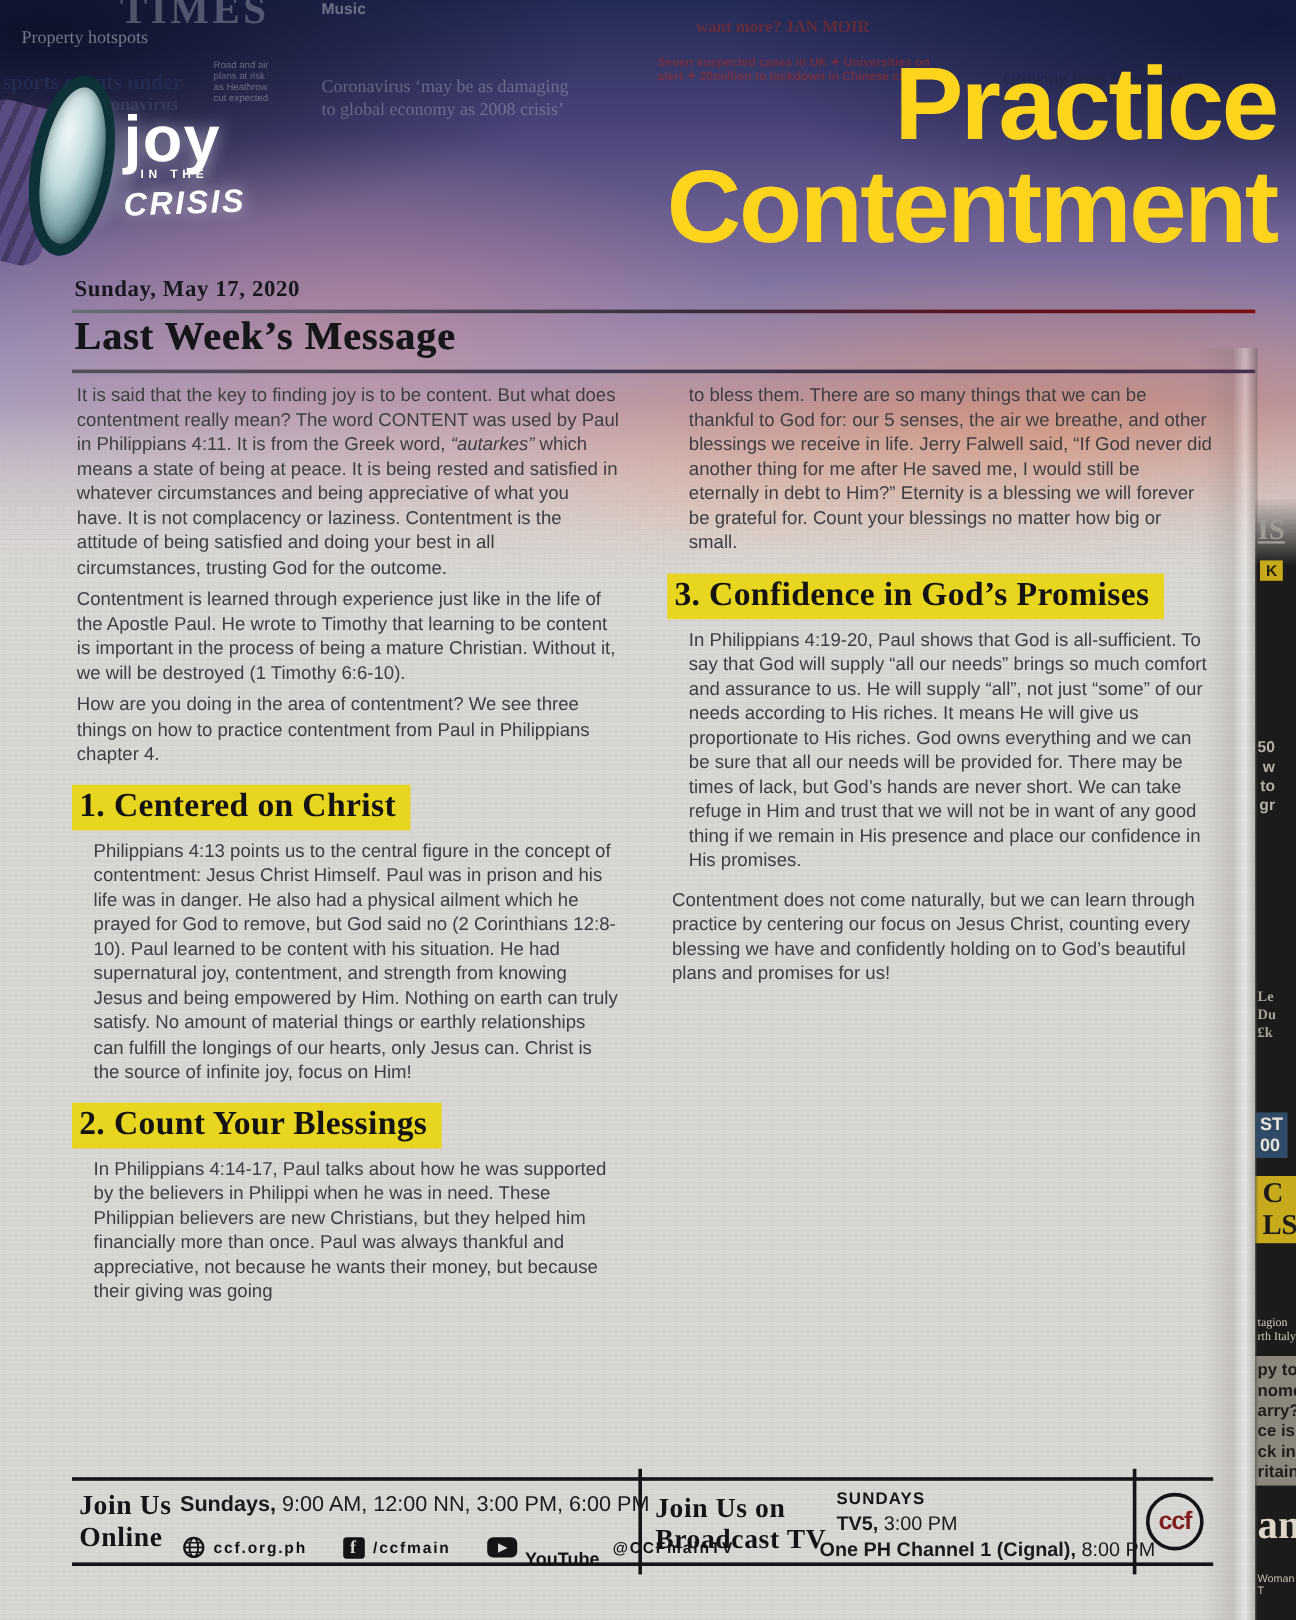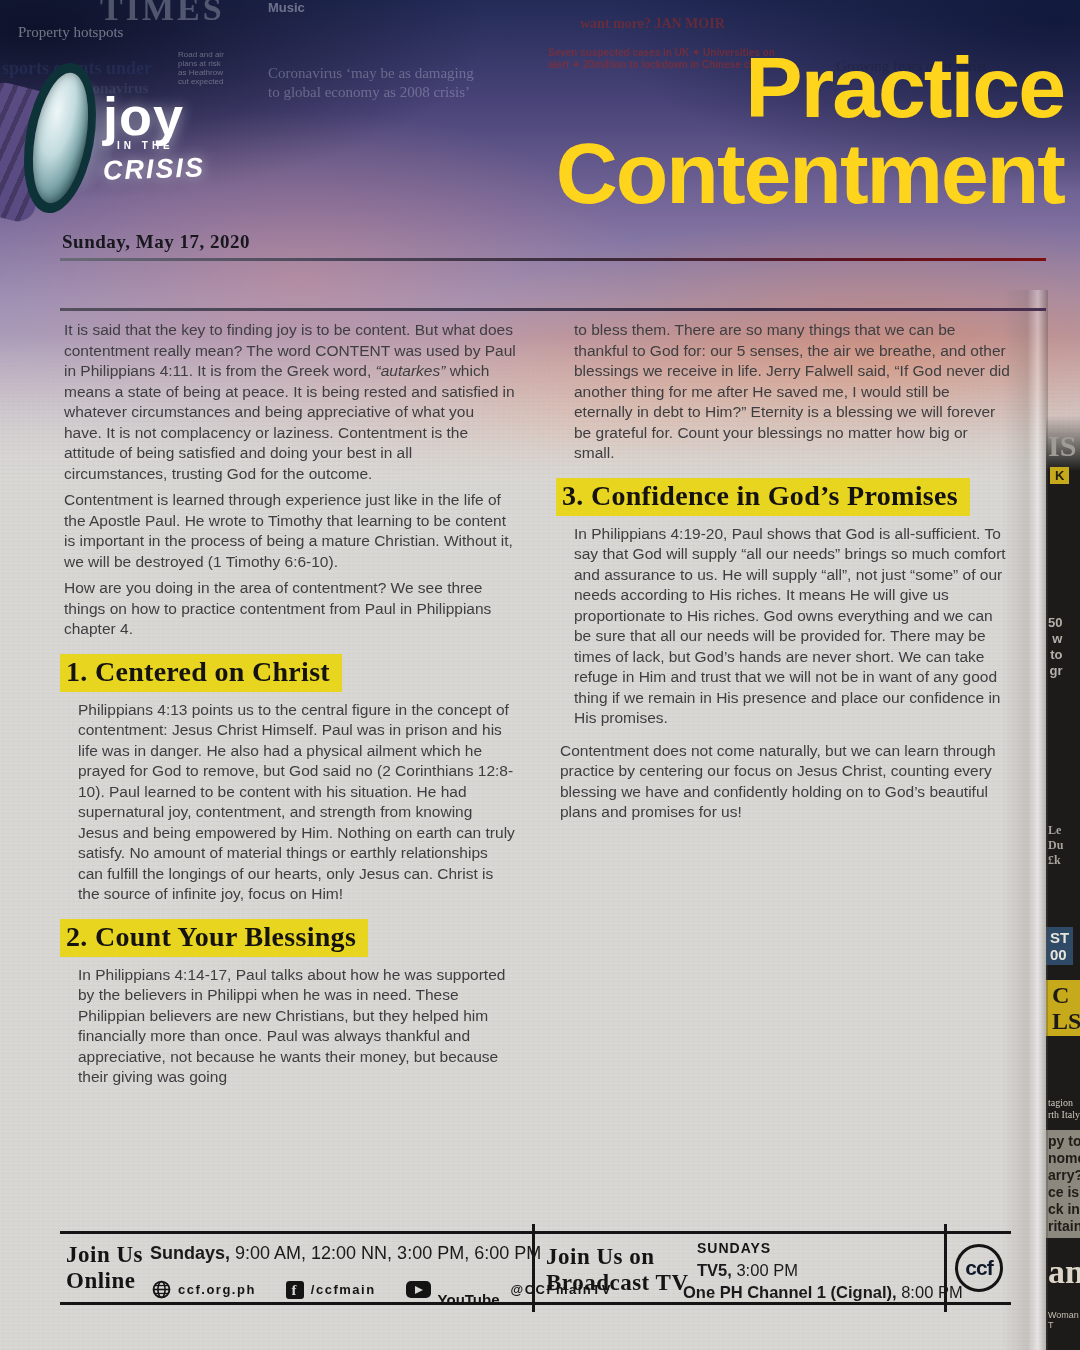--- a/index.html
+++ b/index.html
@@ -92,26 +92,26 @@
   .yt-icon{position:relative;width:25px;height:17px;background:#141414;border-radius:5px;}
   .yt-icon::after{content:"";position:absolute;left:9px;top:4.5px;border-left:8px solid #d8d6d3;
     border-top:4px solid transparent;border-bottom:4px solid transparent;}
   .yt-brand{font-size:15px;letter-spacing:0;margin-right:4px;margin-top:20px;}
   .bc-day{position:absolute;left:697px;top:1240px;z-index:3;font-size:14px;font-weight:bold;letter-spacing:1px;color:#141414;}
   .bc-line{position:absolute;z-index:3;font-size:16.5px;color:#1a1a1a;}
   .bc1{left:697px;top:1261px;}
   .bc2{left:683px;top:1283px;}
   .ccf{position:absolute;left:955px;top:1244px;z-index:3;width:42px;height:42px;border:3.5px solid #141414;
     border-radius:50%;display:flex;align-items:center;justify-content:center;
-    font-size:21px;font-weight:bold;letter-spacing:-1px;color:#0f172a;}
+    font-size:21px;font-weight:bold;letter-spacing:-1px;color:#7f1d1d;}
   
   .strip{position:absolute;left:1046px;top:415px;width:34px;height:935px;z-index:2;overflow:hidden;
     background:linear-gradient(180deg, rgba(28,27,25,0) 0%, #1c1b19 6%, #1c1b19 100%);}
   .sf{position:absolute;left:2px;white-space:pre-line;font-family:"Liberation Serif",serif;}
-  .sf0{top:14px;font-size:30px;font-weight:bold;color:#9f9c96;}
+  .sf0{top:14px;font-size:24px;font-weight:bold;color:#9f9c96;text-decoration:underline;}
   .sf1{top:52px;left:4px;background:#c7a91c;color:#23210c;font-size:13px;font-weight:bold;padding:1px 5px;font-family:"Liberation Sans",sans-serif;}
   .sf2{top:200px;font-size:13px;font-weight:bold;color:#b5b0a8;font-family:"Liberation Sans",sans-serif;line-height:16px;text-align:right;}
   .sf3{top:408px;font-size:12px;font-weight:bold;color:#a8a49c;line-height:15px;}
   .sf4{top:512px;left:0;background:#2e4a66;color:#e8e4da;font-size:15px;font-weight:bold;padding:2px 4px;line-height:17px;font-family:"Liberation Sans",sans-serif;}
   .sf5{top:565px;left:0;background:#c7a91c;color:#1c1b19;font-size:24px;font-weight:bold;padding:2px 6px;line-height:26px;}
   .sf6{top:682px;font-size:10px;color:#cfc9bd;line-height:12px;}
   .sf7{top:715px;left:0;width:34px;background:#8d887e;color:#201d18;font-size:14px;font-weight:bold;line-height:17px;padding:3px 2px;font-family:"Liberation Sans",sans-serif;}
   .sf8{top:838px;font-size:34px;font-weight:bold;color:#ddd6c8;}
   .sf9{top:895px;font-size:9px;color:#c5bfb2;font-family:"Liberation Sans",sans-serif;}
 </style>
@@ -176,20 +176,21 @@
   <div class="logo">
     <div class="logo-joy">joy</div>
     <div class="logo-inthe">IN THE</div>
     <div class="logo-crisis">CRISIS</div>
   </div>
 
   <h1 class="title"><span>Practice</span><br><span>Contentment</span></h1>
 
   <div class="date">Sunday, May 17, 2020</div>
   <div class="rule rule1"></div>
+  <h2 class="lastweek">Last Week’s Message</h2>
   <div class="rule rule2"></div>
 
   <div class="col col1">
     <p><span>It is said that the key to finding joy is to be content. But what does contentment really mean? The word CONTENT was used by Paul in Philippians 4:11. It is from the Greek word, </span><i>“autarkes”</i><span> which means a state of being at peace. It is being rested and satisfied in whatever circumstances and being appreciative of what you have. It is not complacency or laziness. Contentment is the attitude of being satisfied and doing your best in all circumstances, trusting God for the outcome.</span></p>
     <p>Contentment is learned through experience just like in the life of the Apostle Paul. He wrote to Timothy that learning to be content is important in the process of being a mature Christian. Without it, we will be destroyed (1 Timothy 6:6-10).</p>
     <p>How are you doing in the area of contentment? We see three things on how to practice contentment from Paul in Philippians chapter 4.</p>
     <h3 class="hl">1. Centered on Christ</h3>
     <p class="indent">Philippians 4:13 points us to the central figure in the concept of contentment: Jesus Christ Himself. Paul was in prison and his life was in danger. He also had a physical ailment which he prayed for God to remove, but God said no (2 Corinthians 12:8-10). Paul learned to be content with his situation. He had supernatural joy, contentment, and strength from knowing Jesus and being empowered by Him. Nothing on earth can truly satisfy. No amount of material things or earthly relationships can fulfill the longings of our hearts, only Jesus can. Christ is the source of infinite joy, focus on Him!</p>
     <h3 class="hl">2. Count Your Blessings</h3>
     <p class="indent">In Philippians 4:14-17, Paul talks about how he was supported by the believers in Philippi when he was in need. These Philippian believers are new Christians, but they helped him financially more than once. Paul was always thankful and appreciative, not because he wants their money, but because their giving was going</p>

